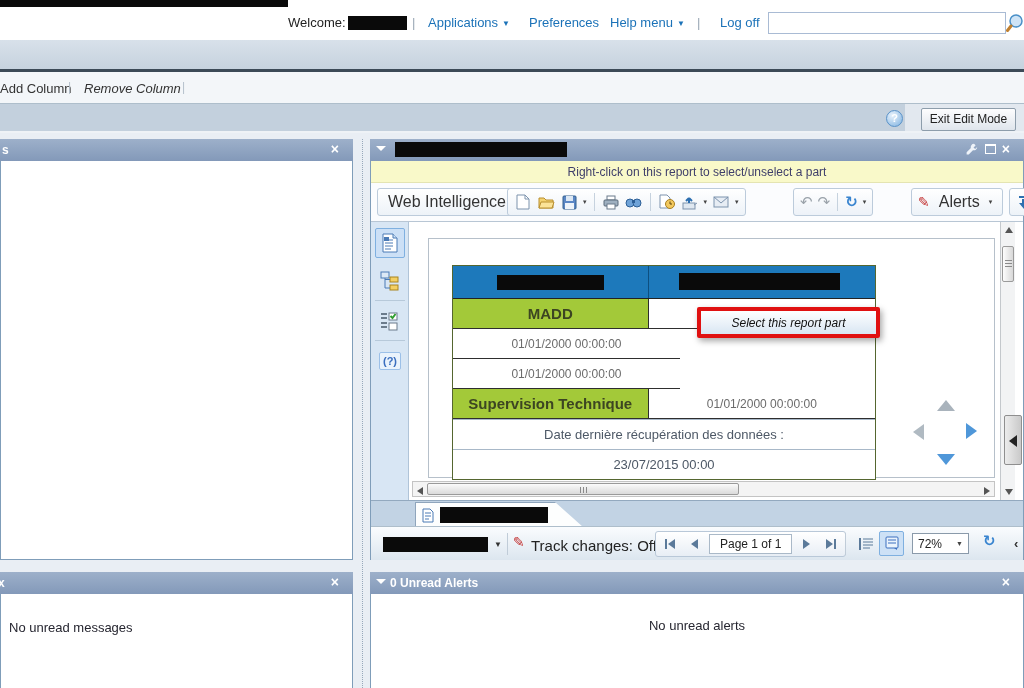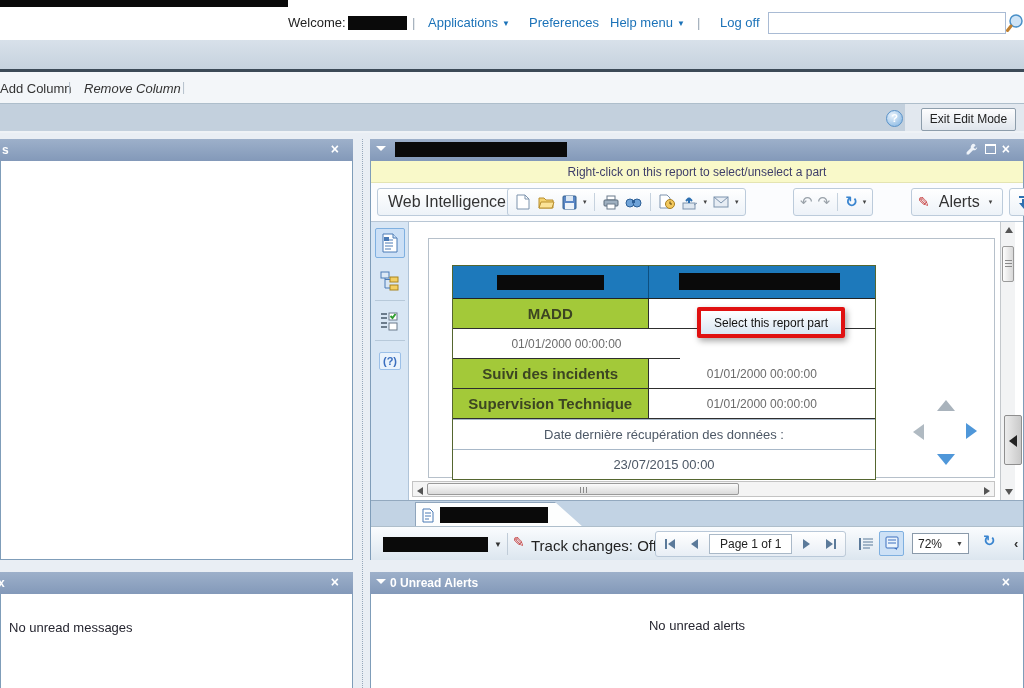--- a/index.html
+++ b/index.html
@@ -79,23 +79,23 @@
   .thead .c1 { width:196px; border-right:1px solid #0d4f80; position:relative; }
   .thead .c2 { width:227px; position:relative; }
   .trow { display:flex; height:30px; }
   .trow .lbl { width:196px; background:#a3c939; border-right:1px solid #2e2e2e; border-bottom:1px solid #2e2e2e;
       font-weight:bold; color:#3c4522; font-size:15px; display:flex; align-items:center; justify-content:center; }
   .trow .val { width:227px; background:#fff; border-bottom:1px solid #2e2e2e; color:#6b6b6b; font-size:12px;
       display:flex; align-items:center; justify-content:center; }
   .tfoot { height:30px; background:#fff; border-top:1px solid #a8b8c8; color:#4d5866; font-size:13px;
       display:flex; align-items:center; justify-content:center; }
 
-  #select-tooltip { position:absolute; left:288px; top:85px; width:148px; height:31px; border:4px solid #e01111; border-radius:2px;
+  #select-tooltip { position:absolute; left:288px; top:85px; width:183px; height:31px; border:4px solid #e01111; border-radius:2px;
       background:linear-gradient(#feffff,#d9e6f3); box-shadow:2px 3px 6px rgba(0,0,0,.35);
-      display:flex; align-items:center; justify-content:center; font-size:12px; color:#111; z-index:5; cursor:pointer; }
+      display:flex; align-items:center; justify-content:center; font-size:12px; color:#111; z-index:5; cursor:pointer;font-style:italic; }
 
   
   .tri { position:absolute; width:0; height:0; border-style:solid; cursor:pointer; }
   #pad-up    { left:528px; top:178px; border-width:0 9px 11px 9px; border-color:transparent transparent #a9b3bc transparent; }
   #pad-left  { left:504px; top:202px; border-width:8px 11px 8px 0; border-color:transparent #b0bac2 transparent transparent; }
   #pad-right { left:557px; top:201px; border-width:8px 0 8px 11px; border-color:transparent transparent transparent #4f97d9; }
   #pad-down  { left:528px; top:232px; border-width:11px 9px 0 9px; border-color:#4f97d9 transparent transparent transparent; }
 
   
   #vscroll { left:1000px; top:222px; width:15px; height:278px; background:#f2f3f4; border-left:1px solid #c4c8cc; }
@@ -352,21 +352,20 @@
           </div>
       </div>
       <div class="trow">
         <div class="lbl">MADD</div>
         <div class="val"></div>
       </div>
       <div class="trow">
         <div class="val">01/01/2000 00:00:00</div>
       </div>
       <div class="trow">
-        <div class="lbl">Suivi des incidents</div>
         <div class="val">01/01/2000 00:00:00</div>
       </div>
       <div class="trow">
         <div class="lbl">Supervision Technique</div>
         <div class="val">01/01/2000 00:00:00</div>
       </div>
       <div class="tfoot">Date dernière récupération des données :</div>
       <div class="tfoot">23/07/2015 00:00</div>
     </div>
 

